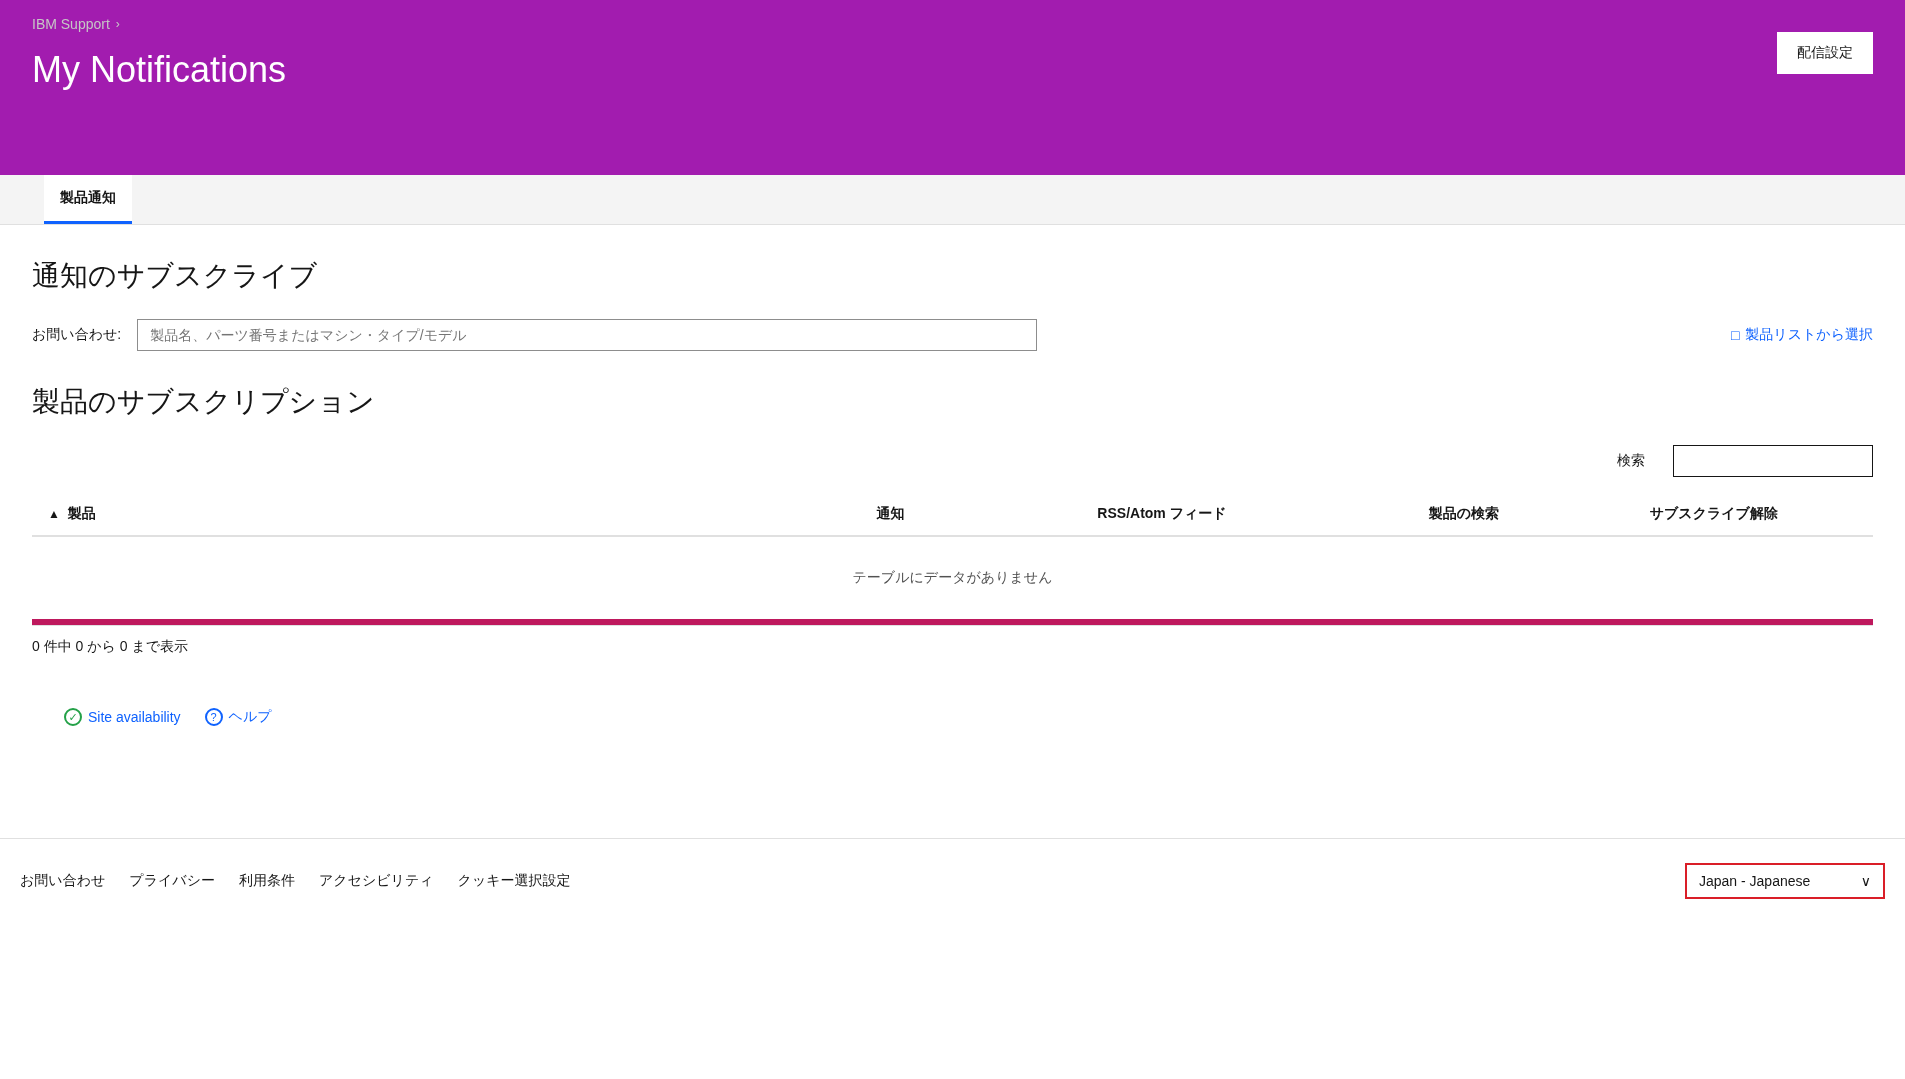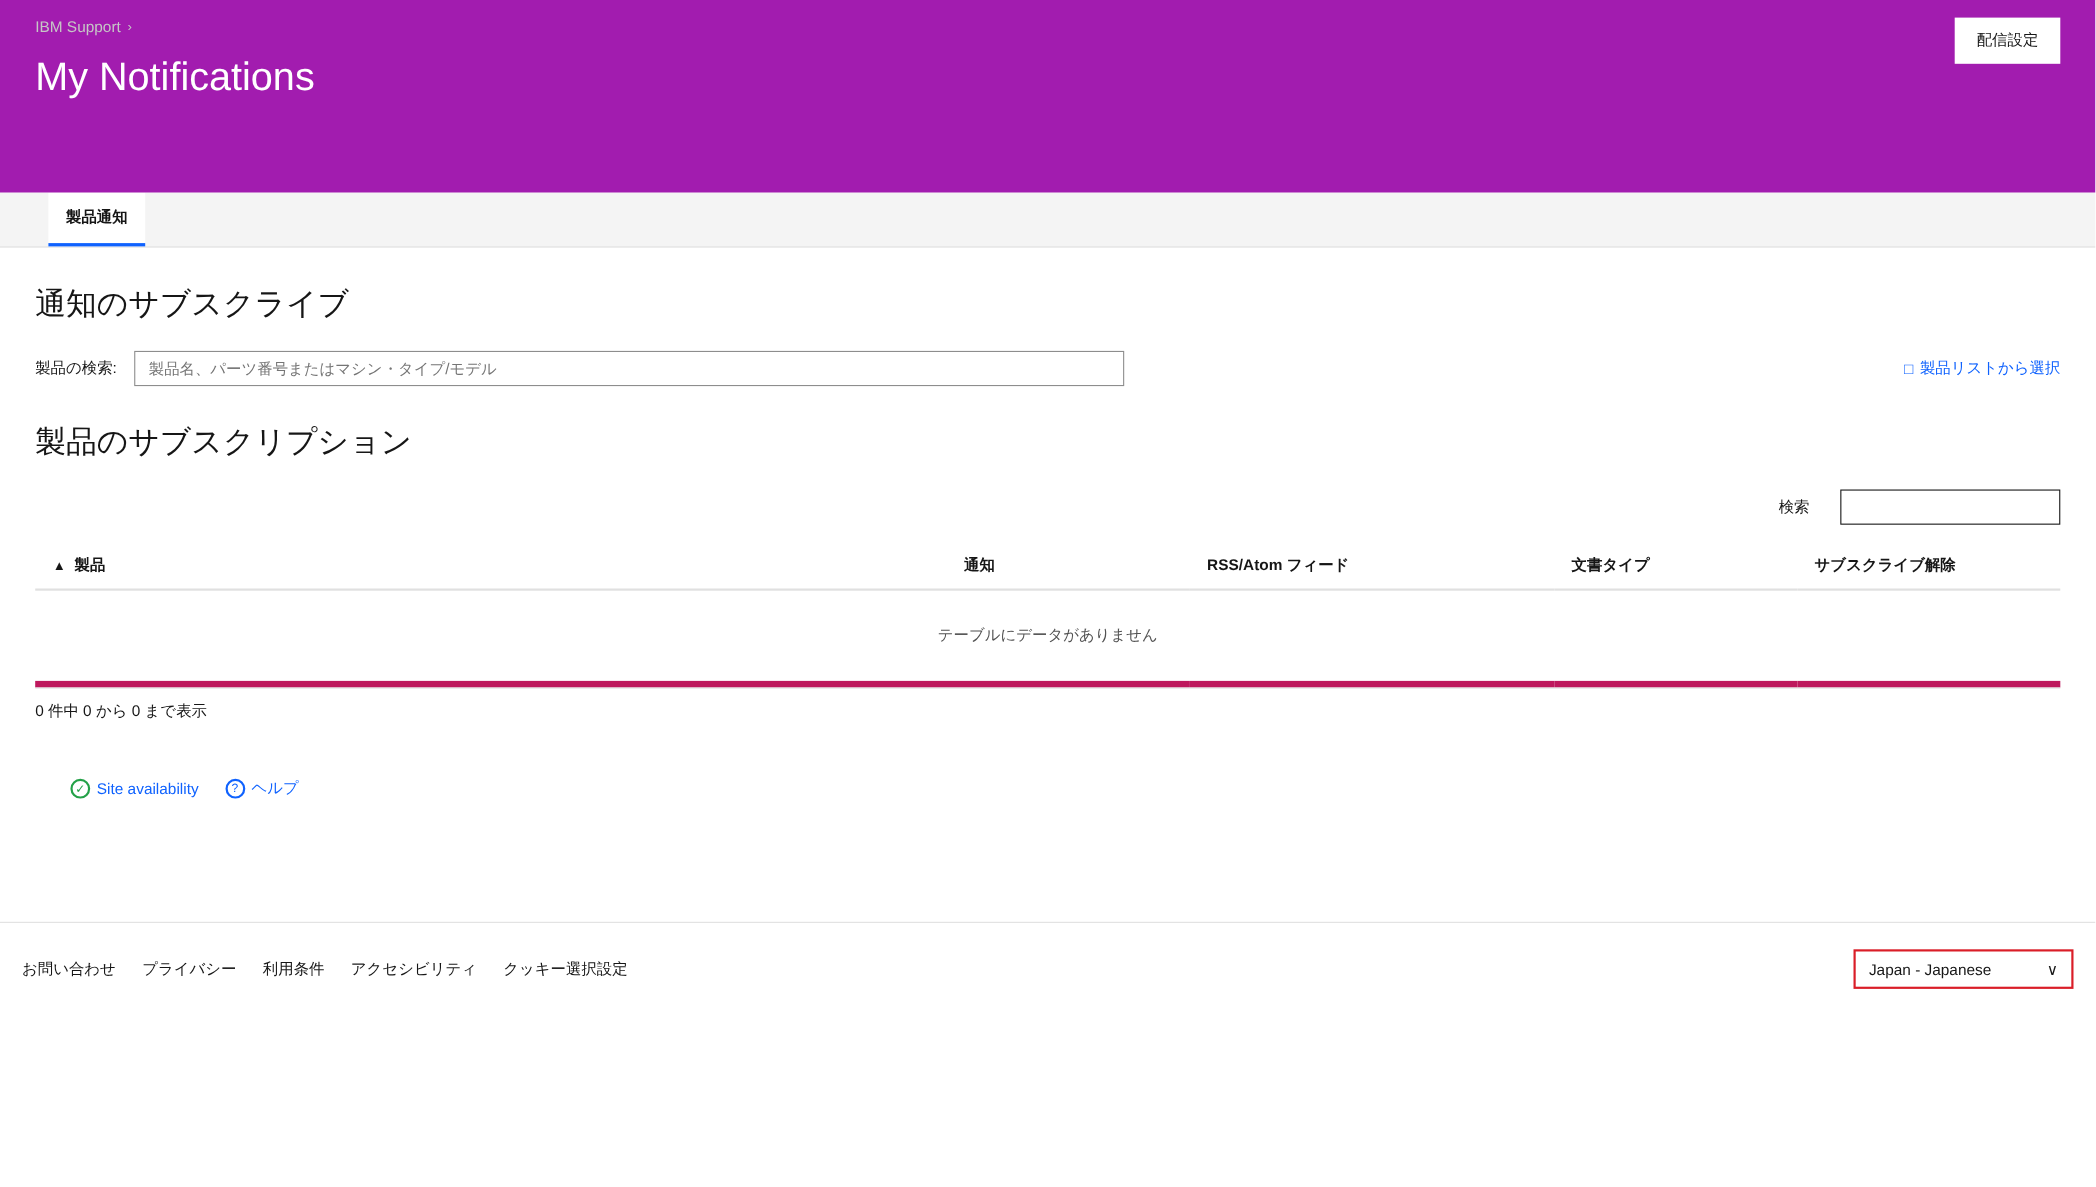--- a/index.html
+++ b/index.html
@@ -47,21 +47,21 @@
 
     .page-title {
       font-size: 36px;
       font-weight: 300;
       color: #ffffff;
       line-height: 1.2;
     }
 
     .delivery-settings-btn {
       position: absolute;
-      top: 16px;
+      top: 32px;
       right: 32px;
       background: #ffffff;
       color: #161616;
       border: none;
       padding: 12px 20px;
       font-size: 14px;
       font-weight: 400;
       cursor: pointer;
       white-space: nowrap;
     }
@@ -321,21 +321,21 @@
 
 <div class="tab-bar">
   <div class="tab-item active">製品通知</div>
 </div>
 
 <div class="main-content">
 
   <h2 class="section-title">通知のサブスクライブ</h2>
 
   <div class="search-row">
-    <label class="search-label">製品の検索:</label>
+    <label class="search-label">お問い合わせ:</label>
     <input type="text" class="search-input" placeholder="製品名、パーツ番号またはマシン・タイプ/モデル" style="">
     <a class="product-list-link">
       <span>□</span>
       <span>製品リストから選択</span>
     </a>
   </div>
 
   <h2 class="subscription-title">製品のサブスクリプション</h2>
 
   <div class="table-section">
@@ -346,21 +346,21 @@
 
     <table class="data-table">
       <thead>
         <tr>
           <th class="col-product">
             <span class="sort-icon">▲</span>
             <span>製品</span>
           </th>
           <th class="col-notify">通知</th>
           <th class="col-rss">RSS/Atom フィード</th>
-          <th class="col-doctype">文書タイプ</th>
+          <th class="col-doctype">製品の検索</th>
           <th class="col-unsubscribe">サブスクライブ解除</th>
         </tr>
       </thead>
       <tbody>
         <tr class="empty-row">
           <td colspan="5">テーブルにデータがありません</td>
         </tr>
       </tbody>
     </table>
 

